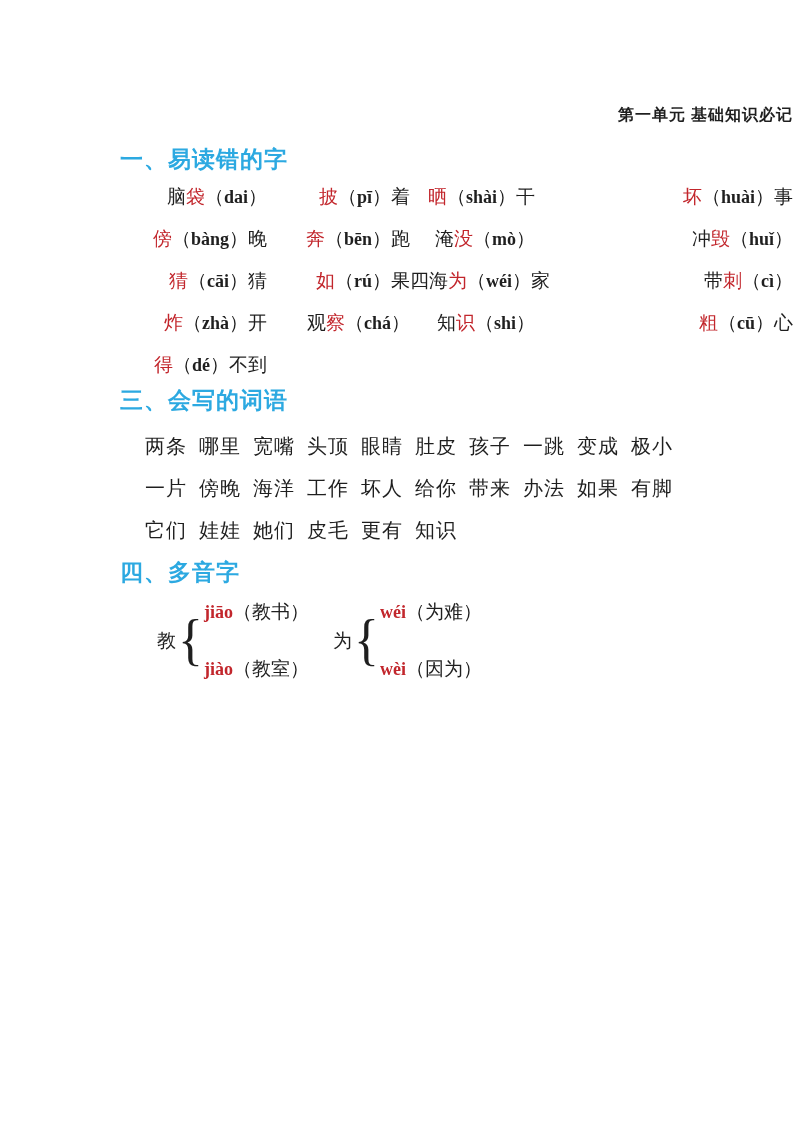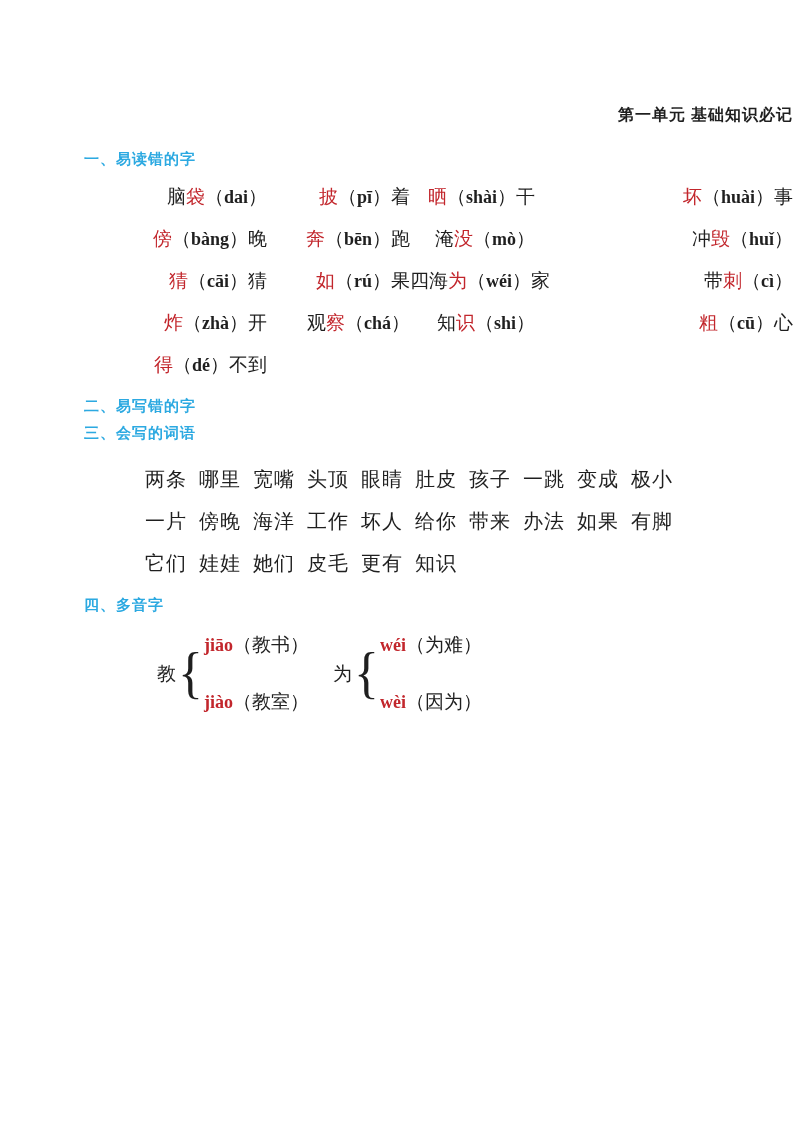--- a/index.html
+++ b/index.html
@@ -18,24 +18,24 @@
   }
   .doc{padding-top:102px;}
   .title{
     text-align:right;
     font-size:16px;
     font-weight:600;
     line-height:26px;
     letter-spacing:1px;
   }
   .heading{
-    margin-left:84px;
+    margin-left:120px;
     font-family:"Liberation Sans","DejaVu Sans",sans-serif;
     font-weight:bold;
-    font-size:15px;
+    font-size:23px;
     line-height:26px;
     color:var(--blue);
     letter-spacing:1px;
   }
   .heading.h1{margin-top:18px;}
   .heading.h2{margin-top:7px;}
   .heading.h3{margin-top:3px;font-family:Liberation Mono, monospace;}
   .heading.h4{margin-top:8px;}
 
   .pinyin-grid{
@@ -113,21 +113,20 @@
       <div class="cell"><span class="red">如</span><span class="cn">（</span><span class="py">rú</span><span class="cn">）果</span></div>
       <div class="cell"><span class="cn">四海</span><span class="red">为</span><span class="cn">（</span><span class="py">wéi</span><span class="cn">）家</span></div>
       <div class="cell"><span class="cn">带</span><span class="red">刺</span><span class="cn">（</span><span class="py">cì</span><span class="cn">）</span></div>
       <div class="cell"><span class="red">炸</span><span class="cn">（</span><span class="py">zhà</span><span class="cn">）开</span></div>
       <div class="cell"><span class="cn">观</span><span class="red">察</span><span class="cn">（</span><span class="py">chá</span><span class="cn">）</span></div>
       <div class="cell"><span class="cn">知</span><span class="red">识</span><span class="cn">（</span><span class="py">shi</span><span class="cn">）</span></div>
       <div class="cell"><span class="red">粗</span><span class="cn">（</span><span class="py">cū</span><span class="cn">）心</span></div>
       <div class="cell"><span class="red">得</span><span class="cn">（</span><span class="py">dé</span><span class="cn">）不到</span></div>
     </div>
 
-  <div class="heading h2">二、易写错的字</div>
 
   <div class="heading h3">三、会写的词语</div>
   <div class="word-lines" id="word-lines">
       <div class="word-line"><span class="word">两条</span><span class="word">哪里</span><span class="word">宽嘴</span><span class="word">头顶</span><span class="word">眼睛</span><span class="word">肚皮</span><span class="word">孩子</span><span class="word">一跳</span><span class="word">变成</span><span class="word">极小</span></div>
       <div class="word-line"><span class="word">一片</span><span class="word">傍晚</span><span class="word">海洋</span><span class="word">工作</span><span class="word">坏人</span><span class="word">给你</span><span class="word">带来</span><span class="word">办法</span><span class="word">如果</span><span class="word">有脚</span></div>
       <div class="word-line"><span class="word">它们</span><span class="word">娃娃</span><span class="word">她们</span><span class="word">皮毛</span><span class="word">更有</span><span class="word">知识</span></div>
     </div>
 
   <div class="heading h4">四、多音字</div>
   <div class="polyphone-row" id="polyphone-row">

